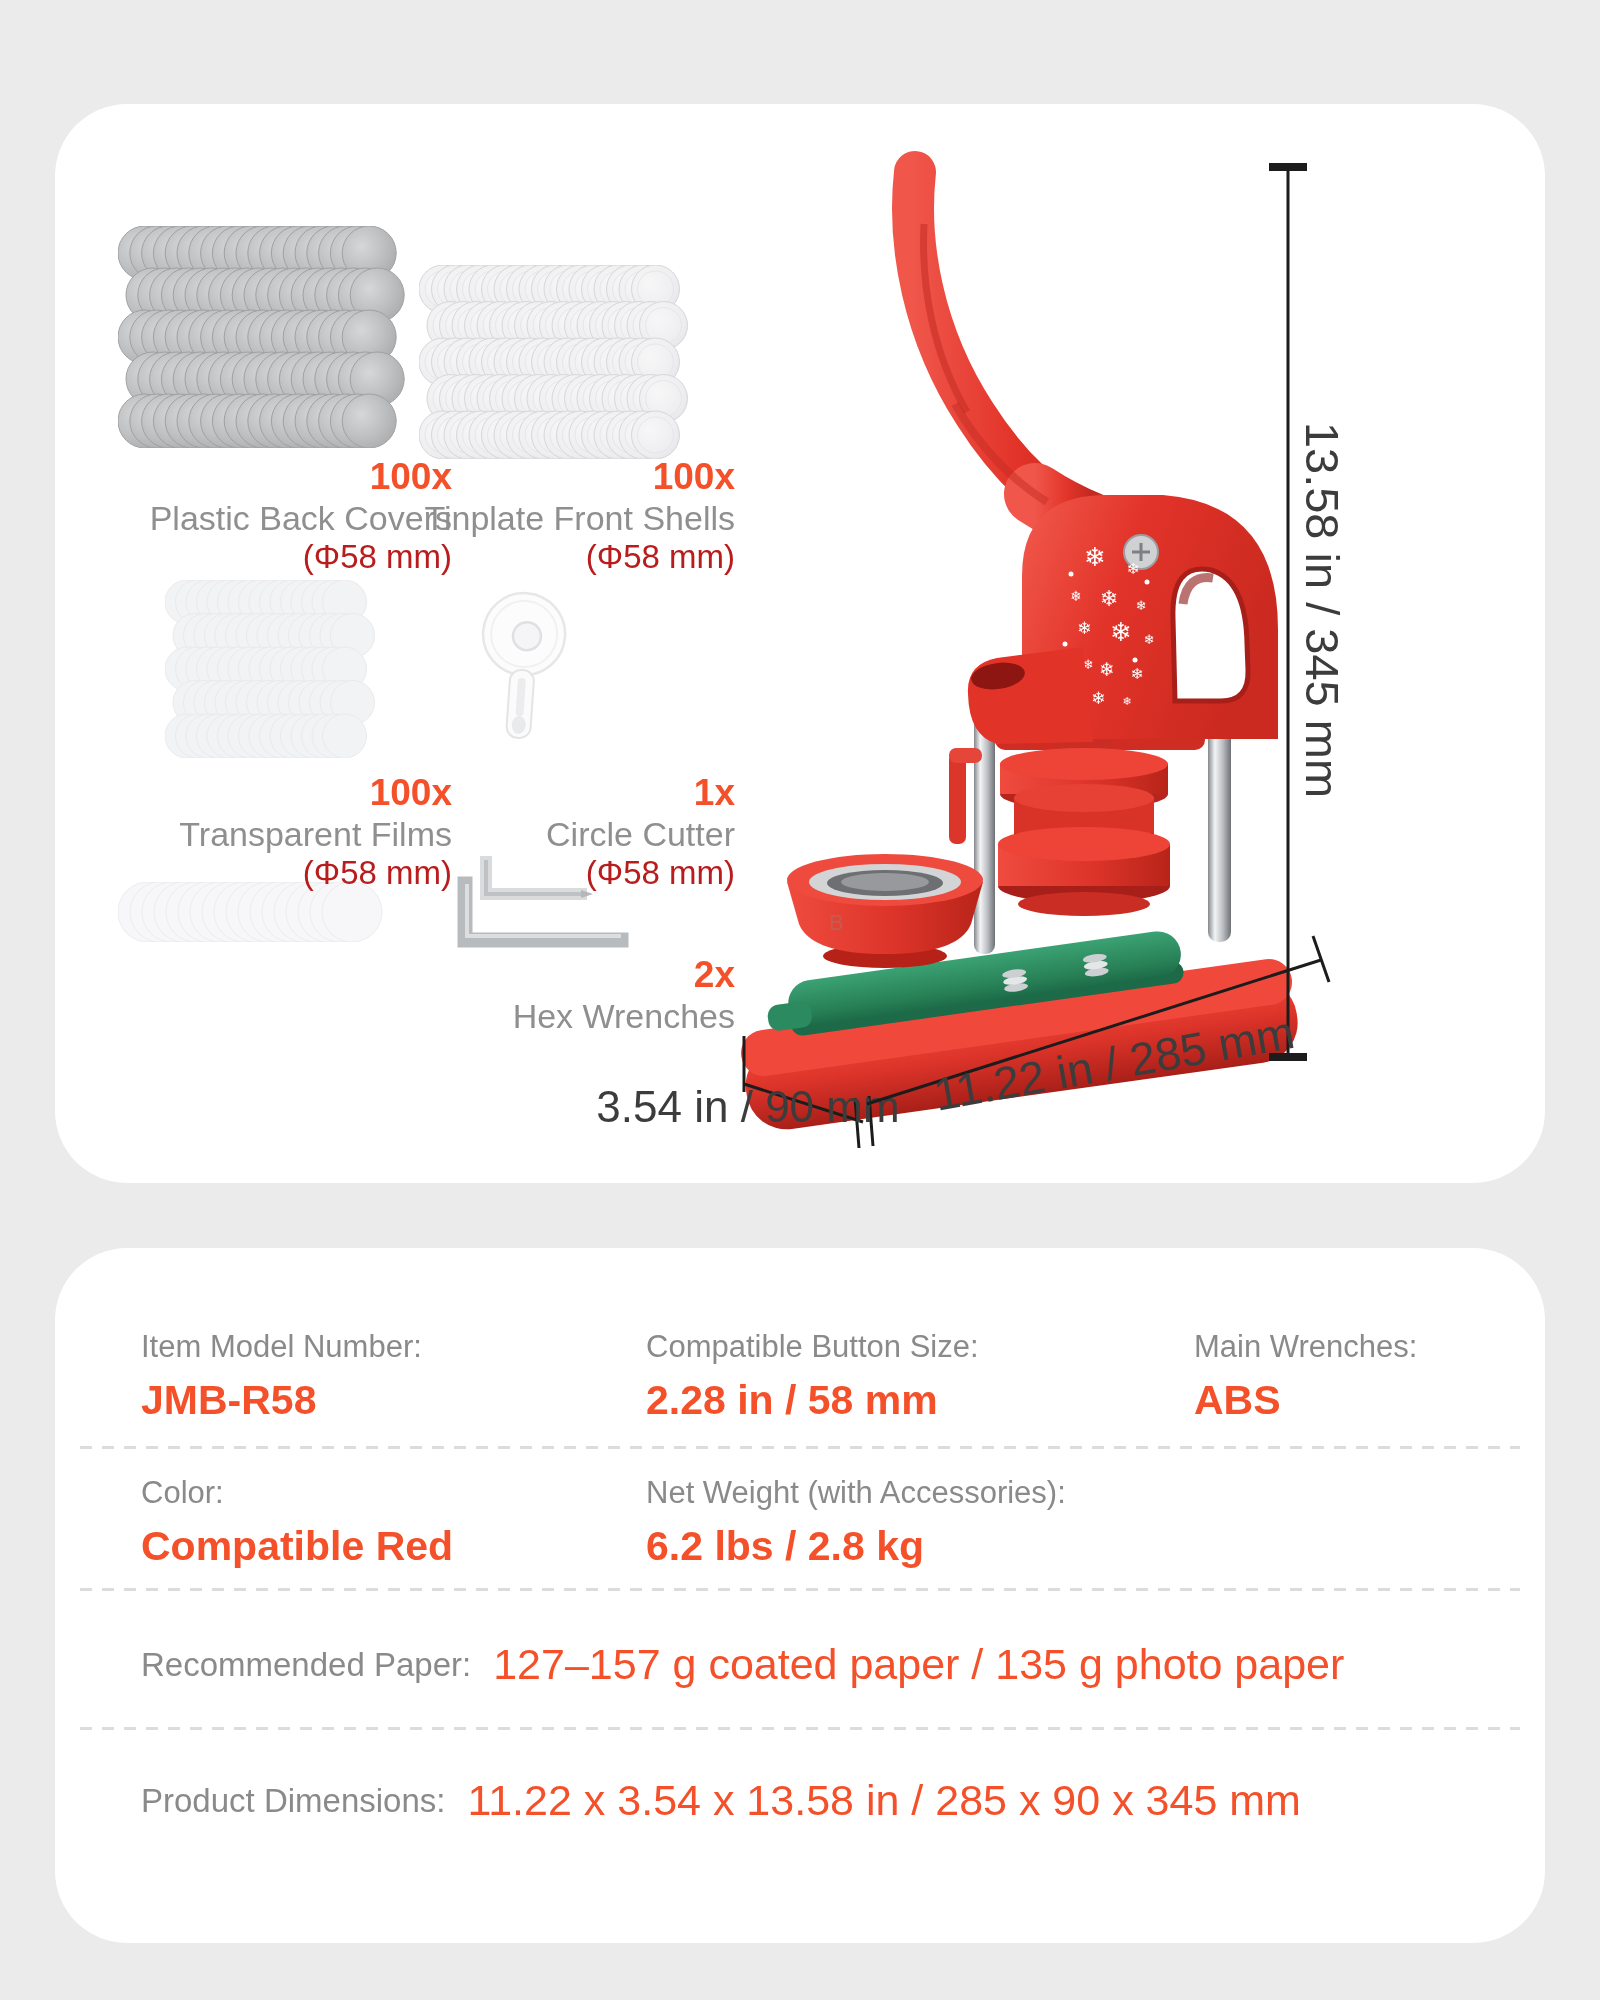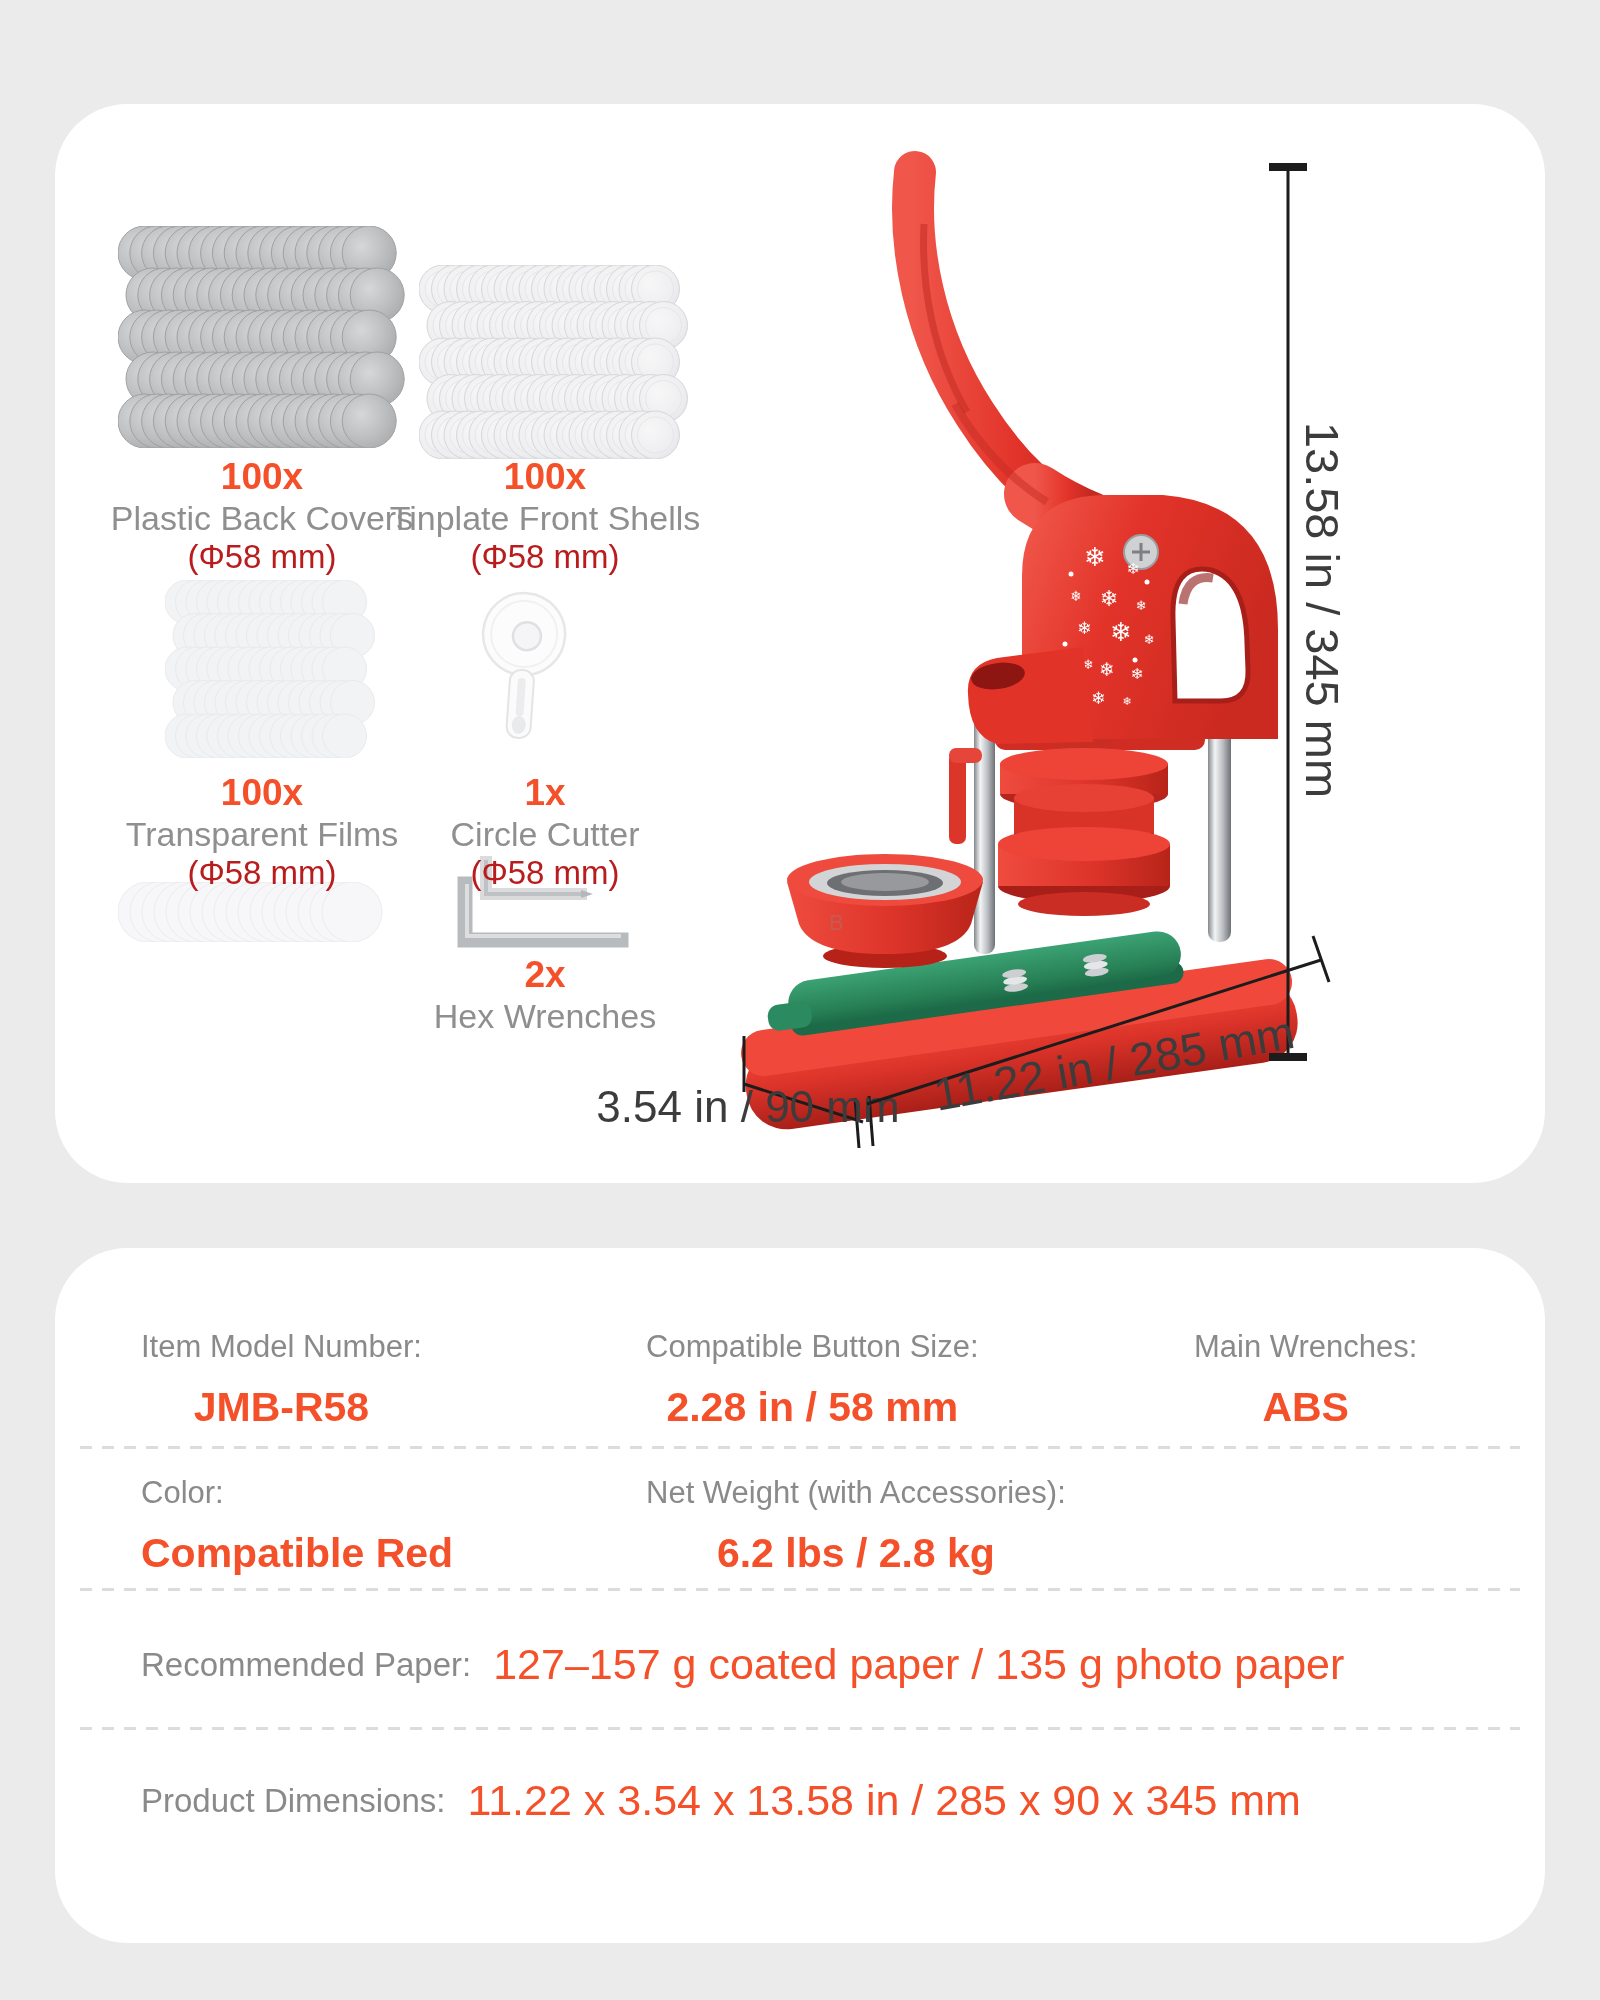--- a/index.html
+++ b/index.html
@@ -8,32 +8,32 @@
     background:#ebebec;
     font-family:"Liberation Sans","DejaVu Sans",sans-serif;
   }
   .card{
     position:absolute;left:55px;width:1490px;background:#ffffff;border-radius:72px;
   }
   #kit-card{top:104px;height:1079px;}
   #spec-card{top:1248px;height:695px;}
 
   
-  .kit-label{position:absolute;width:380px;text-align:center;}
+  .kit-label{position:absolute;width:380px;text-align:right;}
   .kit-label .qty{font-size:37px;font-weight:bold;color:#f4502a;line-height:42px;}
   .kit-label .nm{font-size:34px;color:#8f8f8f;line-height:40px;}
   .kit-label .sz{font-size:33px;color:#b91c1c;line-height:38px;}
 
   .disc-stack{position:absolute;}
   .art{position:absolute;}
 
   
   .spec-cell{position:absolute;}
   .spec-cell .lb{font-size:31px;color:#8a8a8a;line-height:38px;}
-  .spec-cell .vl{font-size:41px;font-weight:bold;color:#f4502a;line-height:50px;margin-top:16px;text-align:center;}
+  .spec-cell .vl{font-size:41px;font-weight:bold;color:#f4502a;line-height:50px;margin-top:9px;}
   .spec-inline{position:absolute;display:flex;align-items:center;gap:22px;white-space:nowrap;}
   .spec-inline .lb{font-size:33px;color:#8a8a8a;}
   .spec-inline .vl{font-size:43px;font-weight:normal;color:#f4502a;}
   .divider{
     position:absolute;left:25px;width:1440px;height:3px;
     background:repeating-linear-gradient(90deg,#dcdcdc 0 12px,transparent 12px 22px);
   }
   svg text{font-family:"Liberation Sans","DejaVu Sans",sans-serif;}
 </style>
 </head>

